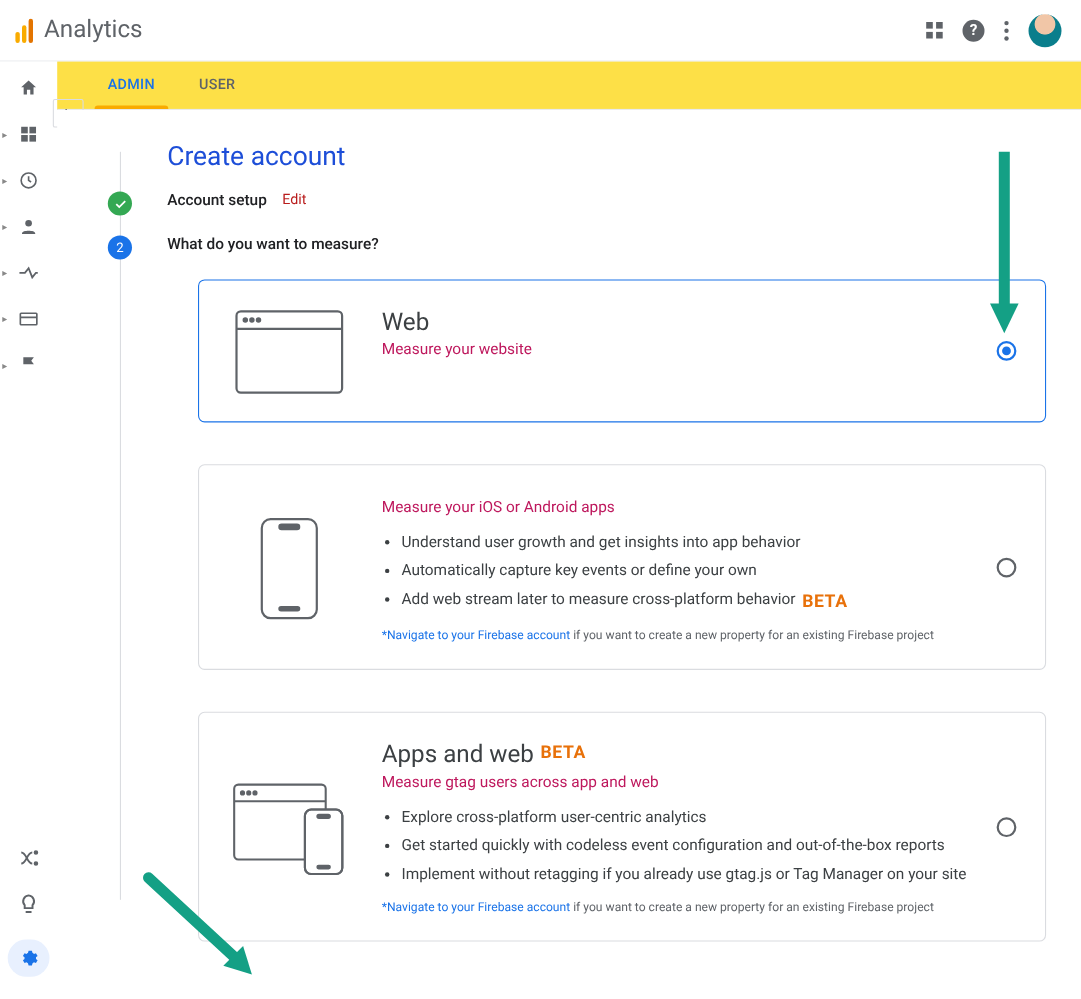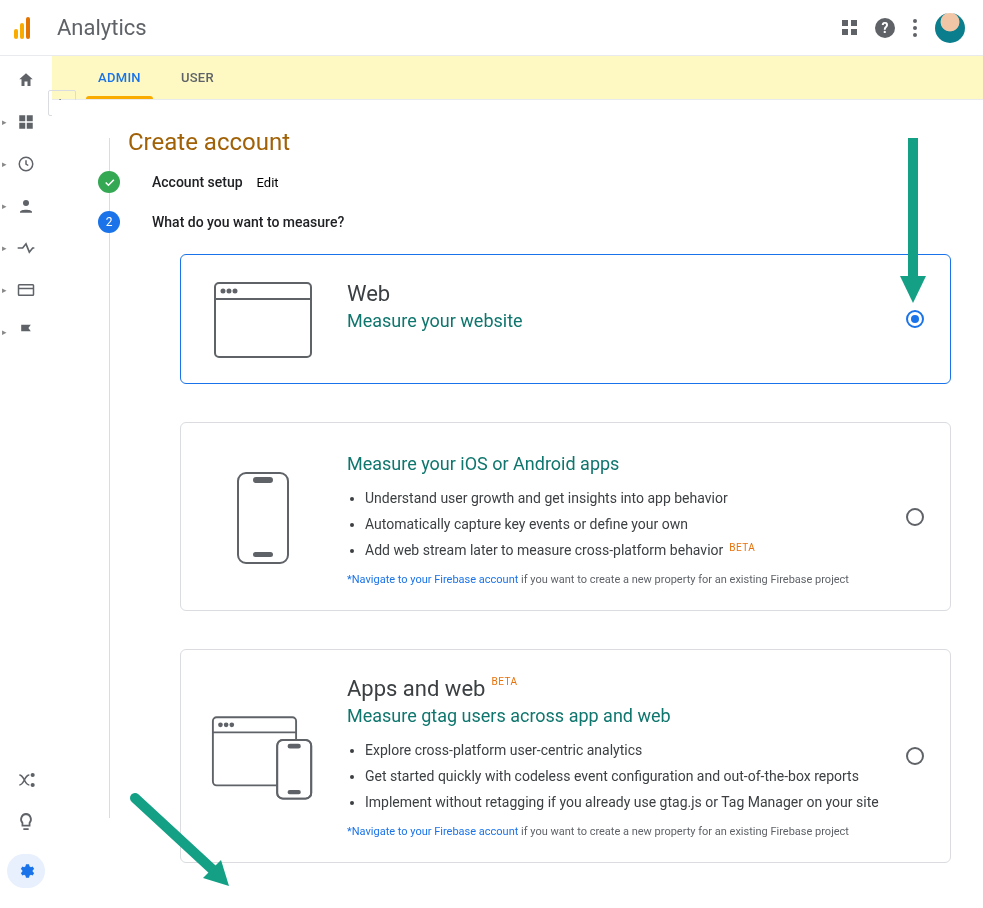--- a/index.html
+++ b/index.html
@@ -6,66 +6,66 @@
   html, body { font-family: "Google Sans", Roboto, Arial, sans-serif; color:#3c4043; background:#fff; height:100%; }
   body { width:983px; height:908px; overflow:hidden; position:relative; }
 
   
   .topbar { height:56px; border-bottom:1px solid #e8eaed; display:flex; align-items:center; justify-content:space-between; padding:0 18px 0 14px; }
   .topbar-left { display:flex; align-items:center; gap:10px; }
   .ga-logo { display:flex; align-items:flex-end; gap:2px; height:22px; }
   .ga-logo .bar1 { width:4px; height:10px; background:#f9ab00; border-radius:2px; }
   .ga-logo .bar2 { width:4px; height:16px; background:#f9ab00; border-radius:2px; }
   .ga-logo .bar3 { width:4px; height:22px; background:#e37400; border-radius:2px; }
-  .product-name { font-size:22px; color:#5f6368; font-weight:400;margin-left:17px; }
+  .product-name { font-size:22px; color:#5f6368; font-weight:400; }
   .topbar-right { display:flex; align-items:center; gap:18px; }
   .apps-icon { display:grid; grid-template-columns:repeat(2,6px); grid-template-rows:repeat(2,6px); gap:3px; }
   .apps-icon span { background:#5f6368; width:6px; height:6px; }
   .help-icon { width:20px; height:20px; border-radius:50%; background:#5f6368; color:#fff; font-weight:700; font-size:14px; display:flex; align-items:center; justify-content:center; }
   .kebab-icon { display:flex; flex-direction:column; gap:3px; }
   .kebab-icon span { width:4px; height:4px; border-radius:50%; background:#5f6368; }
   .avatar { width:30px; height:30px; border-radius:50%; background: radial-gradient(circle at 50% 30%, #f1c6a7 0 35%, #0a7e8c 38% 100%); }
 
   
   .leftrail { position:absolute; top:56px; left:0; width:52px; bottom:0; background:#fff; padding-top:14px; display:flex; flex-direction:column; align-items:center; gap:22px; }
   .rail-item { width:24px; height:20px; display:flex; align-items:center; justify-content:center; position:relative; }
   .rail-item.with-expand::before { content:"▸"; position:absolute; left:-12px; font-size:9px; color:#888; }
   .rail-bottom { margin-top:auto; display:flex; flex-direction:column; align-items:center; gap:22px; padding-bottom:20px; }
   .gear-pill { width:38px; height:34px; border-radius:17px; background:#e8f0fe; display:flex; align-items:center; justify-content:center; }
 
   
-  .subtabs { position:absolute; top:56px; left:52px; right:0; height:44px; background:#fef9c3; border-bottom:1px solid #e8eaed; display:flex; align-items:center; padding-left:46px; gap:40px; }
+  .subtabs { position:absolute; top:56px; left:52px; right:0; height:44px; background:#fde047; border-bottom:1px solid #e8eaed; display:flex; align-items:center; padding-left:46px; gap:40px; }
   .subtab { font-size:13px; font-weight:500; letter-spacing:.3px; color:#5f6368; height:100%; display:flex; align-items:center; position:relative; cursor:pointer; }
   .subtab.active { color:#1a73e8; }
   .subtab.active::after { content:""; position:absolute; left:-12px; right:-12px; bottom:0; height:3px; background:#f9ab00; border-radius:3px 3px 0 0; }
 
   
   .main { position:absolute; top:100px; left:52px; right:0; bottom:0; background:#fff; padding:28px 32px 20px 44px; overflow:auto; }
-  .page-title { font-size:24px; font-weight:400; color:#a16207; margin-bottom:18px; margin-left:32px; }
+  .page-title { font-size:24px; font-weight:400; color:#1d4ed8; margin-bottom:18px; margin-left:56px; }
   .back-box { position:absolute; left:48px; top:90px; width:28px; height:26px; border:1px solid #dadce0; border-radius:2px; display:flex; align-items:center; justify-content:center; font-size:14px; color:#5f6368; }
 
   .stepper { margin-left:56px; position:relative; }
   .stepline { position:absolute; left:-43px; top:-36px; width:1px; height:680px; background:#dadce0; }
-  .step-row { display:flex; align-items:center; gap:14px; margin-bottom:24px; font-size:14px; position:relative; }
+  .step-row { display:flex; gap:14px; margin-bottom:24px; font-size:14px; position:relative; }
   .step-badge { position:absolute; left:-54px; width:22px; height:22px; border-radius:50%; display:flex; align-items:center; justify-content:center; color:#fff; font-size:12px; }
   .step-badge.done { background:#34a853; }
   .step-badge.done svg { width:13px; height:13px; }
   .step-badge.num { background:#1a73e8; }
   .step-title { color:#202124; font-weight:500; }
-  .step-edit { color:#000000; font-size:13px; cursor:pointer; }
+  .step-edit { color:#b91c1c; font-size:13px; cursor:pointer; }
 
   .options { display:flex; flex-direction:column; gap:38px; }
   .card { border:1px solid #dadce0; border-radius:6px; padding:26px 68px 24px 30px; display:flex; gap:32px; position:relative; }
   .card.selected { border:1.5px solid #1a73e8; }
   .card .illus { width:104px; flex:0 0 104px; display:flex; align-items:center; justify-content:center; color:#5f6368; }
   .card-body h3 { font-size:22px; font-weight:400; color:#3c4043; }
-  .card-body .sub { font-size:18px; color:#0f766e; margin:4px 0 14px; }
+  .card-body .sub { font-size:14px; color:#be185d; margin:4px 0 14px; }
   .card-body ul { padding-left:18px; font-size:14px; color:#3c4043; }
   .card-body li { margin:5px 0; line-height:1.5; }
-  .beta-tag { color:#e8710a; font-size:10px; font-weight:400; letter-spacing:.5px; margin-left:6px; vertical-align:top; }
+  .beta-tag { color:#e8710a; font-size:16px; font-weight:700; letter-spacing:.5px; margin-left:6px; vertical-align:top; }
   .firebase-note { font-size:11px; color:#5f6368; margin-top:12px; }
   .firebase-note .link { color:#1a73e8; }
   .radio { position:absolute; right:26px; top:50%; transform:translateY(-50%); width:18px; height:18px; border:2px solid #5f6368; border-radius:50%; }
   .radio.on { border-color:#1a73e8; }
   .radio.on::after { content:""; position:absolute; inset:3px; border-radius:50%; background:#1a73e8; }
 
   
   .arrow-right { position:absolute; }
   .arrow-down  { position:absolute; }
 </style>

